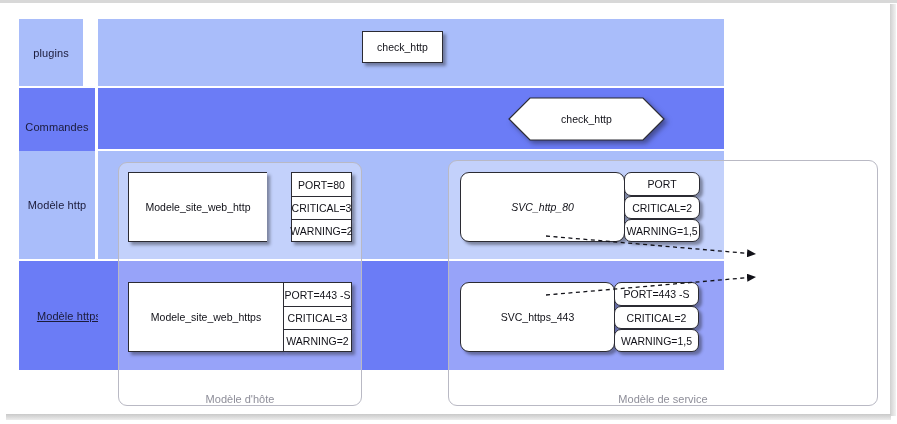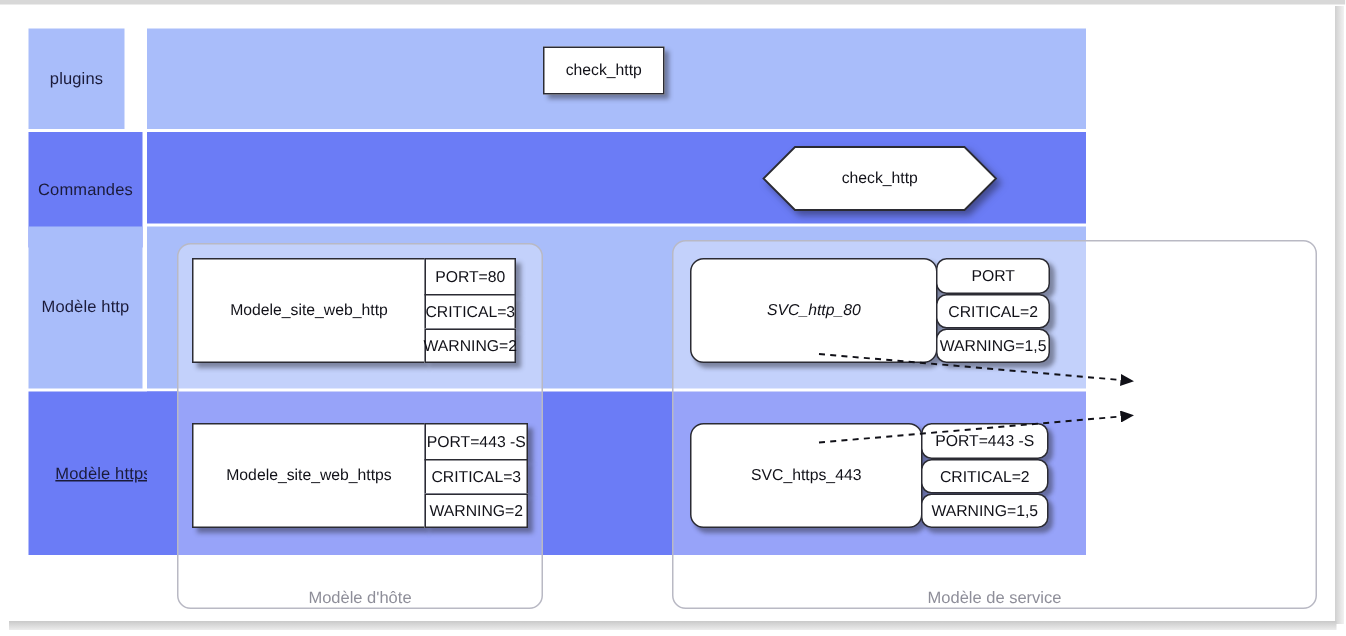--- a/index.html
+++ b/index.html
@@ -176,21 +176,21 @@
 
   <div class="hex-wrap" style="left:508px; top:97px; width:157px; height:44px;">
     <svg width="157" height="44" viewBox="0 0 157 44">
       <polygon points="22,1 135,1 156,22 135,43 22,43 1,22" fill="#ffffff" stroke="#2b2b33" stroke-width="1.2"></polygon>
     </svg>
     <div class="hex-label">check_http</div>
   </div>
 
   <div class="tmpl square" style="left:128px; top:172px; width:224px; height:70px;">
     <div class="tmpl-name" style="width:155px;">Modele_site_web_http</div>
-    <div class="tmpl-attrs" style="width:61px;">
+    <div class="tmpl-attrs" style="width:61px;padding-left:24px;">
       <div class="tmpl-attr" style="height:24px;">PORT=80</div>
       <div class="tmpl-attr" style="height:23px;">CRITICAL=3</div>
       <div class="tmpl-attr" style="height:23px;">WARNING=2</div>
     </div>
   </div>
 
   <div class="tmpl square" style="left:128px; top:282px; width:224px; height:70px;">
     <div class="tmpl-name" style="width:155px;">Modele_site_web_https</div>
     <div class="tmpl-attrs" style="width:69px;">
       <div class="tmpl-attr" style="height:24px;">PORT=443 -S</div>

